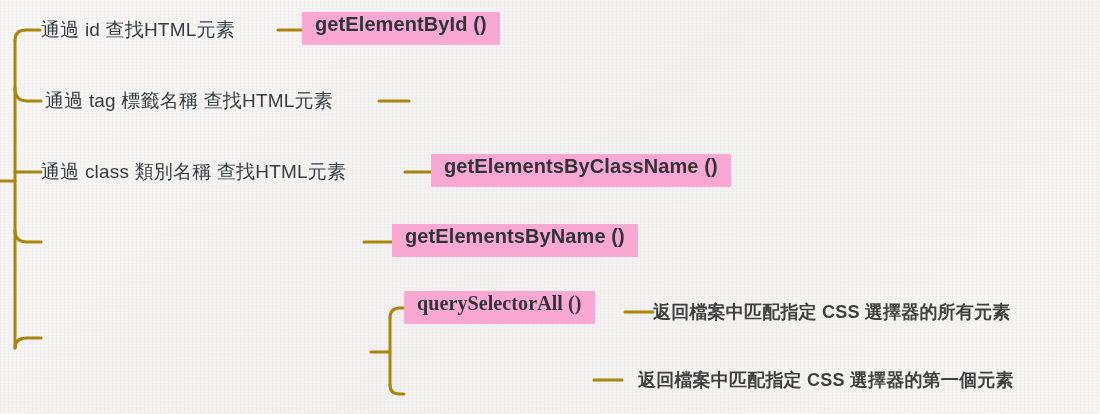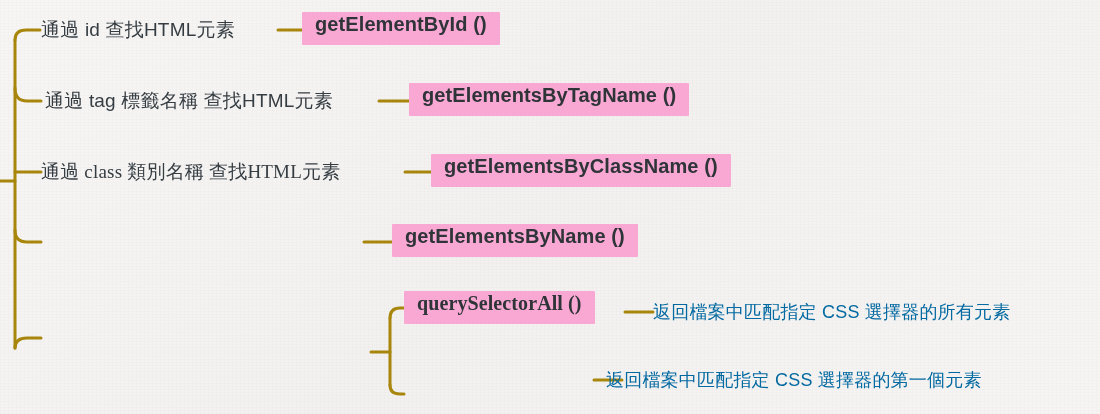--- a/index.html
+++ b/index.html
@@ -55,25 +55,26 @@
     font-weight: bold;
     white-space: nowrap;
     border-radius: 1px;
     padding: 0 13px 9px 13px;
     letter-spacing: 0.1px;
   }
 
   
   .desc {
     position: absolute;
-    color: #0369a1;
+    color: #404040;
     font-size: 18px;
     line-height: 24px;
     white-space: nowrap;
     letter-spacing: 0.2px;
+    font-weight: bold;
   }
 </style>
 </head>
 <body>
 
 <div id="canvas">
 
   <svg id="wires" viewBox="0 0 1100 414" xmlns="http://www.w3.org/2000/svg">
     <g fill="none" stroke="#a8860b" stroke-width="3" stroke-linecap="round">
 
@@ -99,32 +100,31 @@
 
       <path d="M625,312 L653,312"></path>
       <path d="M594,380 L622,380"></path>
     </g>
   </svg>
 
   <div class="node-label" style="left:41px; top:17px;">通過 id 查找HTML元素</div>
 
   <div class="node-label" style="left:45px; top:88px;">通過 tag 標籤名稱 查找HTML元素</div>
 
-  <div class="node-label" style="left:41px; top:159px;font-family:Liberation Serif, serif;">通過 class 類別名稱 查找HTML元素</div>
+  <div class="node-label" style="left:41px; top:159px;">通過 class 類別名稱 查找HTML元素</div>
 
 
 
   <div class="badge" style="left:302px; top:12px;">getElementById ()</div>
 
-  <div class="badge" style="left:409px; top:83px;">getElementsByTagName ()</div>
 
   <div class="badge" style="left:431px; top:154px;">getElementsByClassName ()</div>
 
   <div class="badge" style="left:392px; top:224px;">getElementsByName ()</div>
 
   <div class="badge" style="left:404px; top:291px;font-family:Liberation Serif, serif;">querySelectorAll ()</div>
 
 
   <div class="desc" style="left:653px; top:300px;">返回檔案中匹配指定 CSS 選擇器的所有元素</div>
 
-  <div class="desc" style="left:606px; top:368px;text-align:center;">返回檔案中匹配指定 CSS 選擇器的第一個元素</div>
+  <div class="desc" style="left:638px; top:368px;text-align:center;">返回檔案中匹配指定 CSS 選擇器的第一個元素</div>
 
 </div>
 
 </body></html>

